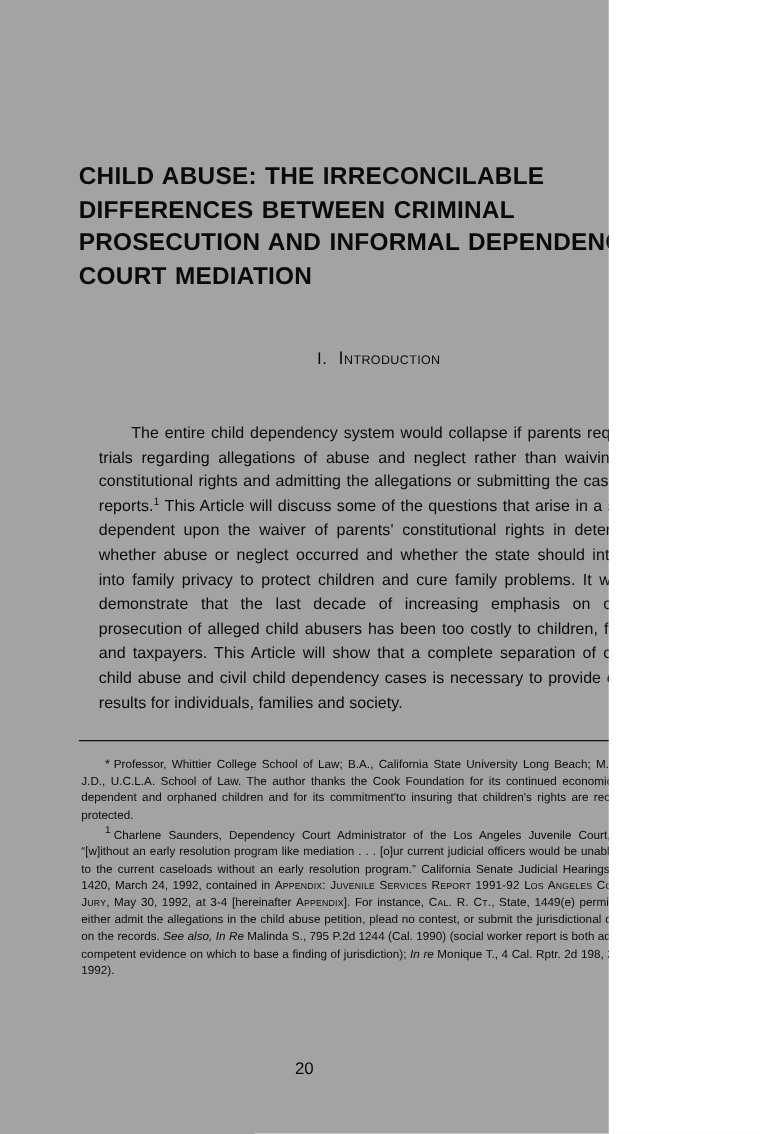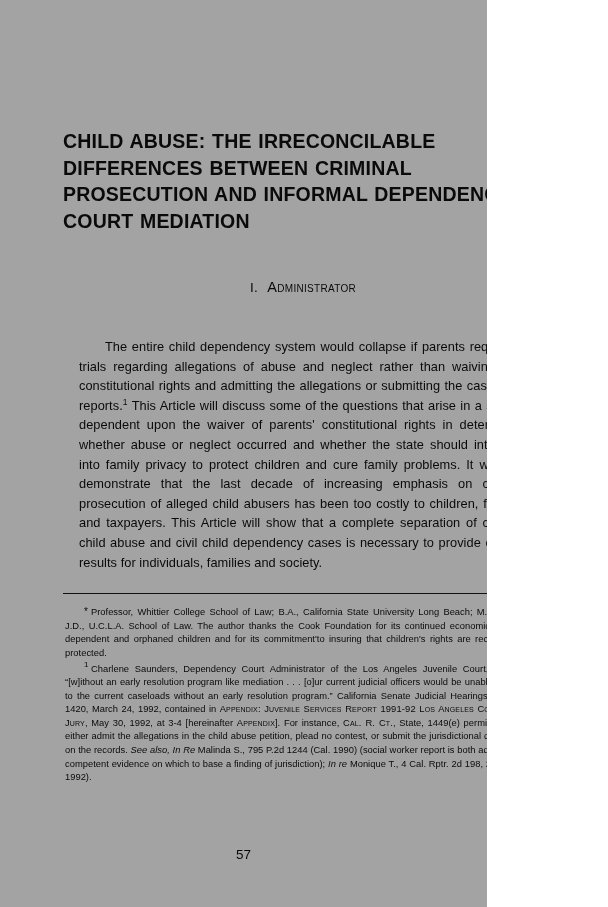--- a/index.html
+++ b/index.html
@@ -139,21 +139,21 @@
 </head>
 <body>
 
 <div class="page">
   <div class="content">
 
     <h1 class="article-title">CHILD ABUSE: THE IRRECONCILABLE DIFFERENCES BETWEEN CRIMINAL PROSECUTION AND INFORMAL DEPENDENCY COURT MEDIATION</h1>
 
 
     <h2 class="section-heading">
-      <span class="numeral">I.</span><span class="smallcaps">Administrator</span>
+      <span class="numeral">I.</span><span class="smallcaps">Introduction</span>
     </h2>
 
     <p class="body-text">
       <span>The entire child dependency system would collapse if parents requested trials regarding allegations of abuse and neglect rather than waiving their constitutional rights and admitting the allegations or submitting the case upon reports.</span><sup>1</sup><span> This Article will discuss some of the questions that arise in a system dependent upon the waiver of parents' constitutional rights in determining whether abuse or neglect occurred and whether the state should intervene into family privacy to protect children and cure family problems. It will also demonstrate that the last decade of increasing emphasis on criminal prosecution of alleged child abusers has been too costly to children, families and taxpayers. This Article will show that a complete separation of criminal child abuse and civil child dependency cases is necessary to provide optimal results for individuals, families and society.</span>
     </p>
 
     <hr class="footnote-rule">
 
     <div class="footnotes">
 
@@ -161,14 +161,14 @@
         <span class="marker-star">*</span><span>Professor, Whittier College School of Law; B.A., California State University Long Beach; M.A., U.C.L.A.; J.D., U.C.L.A. School of Law. The author thanks the Cook Foundation for its continued economic support for dependent and orphaned children and for its commitment'to insuring that children's rights are recognized and protected.</span>
       </p>
 
       <p class="footnote">
         <span class="marker">1</span><span>Charlene Saunders, Dependency Court Administrator of the Los Angeles Juvenile Court, stated that “[w]ithout an early resolution program like mediation . . . [o]ur current judicial officers would be unable to respond to the current caseloads without an early resolution program.” California Senate Judicial Hearings, Senate Bill 1420, March 24, 1992, contained in </span><span class="sc">Appendix: Juvenile Services Report 1991-92 Los Angeles County Grand Jury</span><span>, May 30, 1992, at 3-4 [hereinafter </span><span class="sc">Appendix</span><span>]. For instance, </span><span class="sc">Cal. R. Ct.</span><span>, State, 1449(e) permits parents to either admit the allegations in the child abuse petition, plead no contest, or submit the jurisdictional determination on the records. </span><span class="it">See also, In Re</span><span> Malinda S., 795 P.2d 1244 (Cal. 1990) (social worker report is both admissible and competent evidence on which to base a finding of jurisdiction); </span><span class="it">In re</span><span> Monique T., 4 Cal. Rptr. 2d 198, 201 (Ct. App. 1992).</span>
       </p>
 
     </div>
   </div>
 
-  <div class="page-number">57</div>
+  <div class="page-number">20</div>
 </div>
 
 </body></html>

